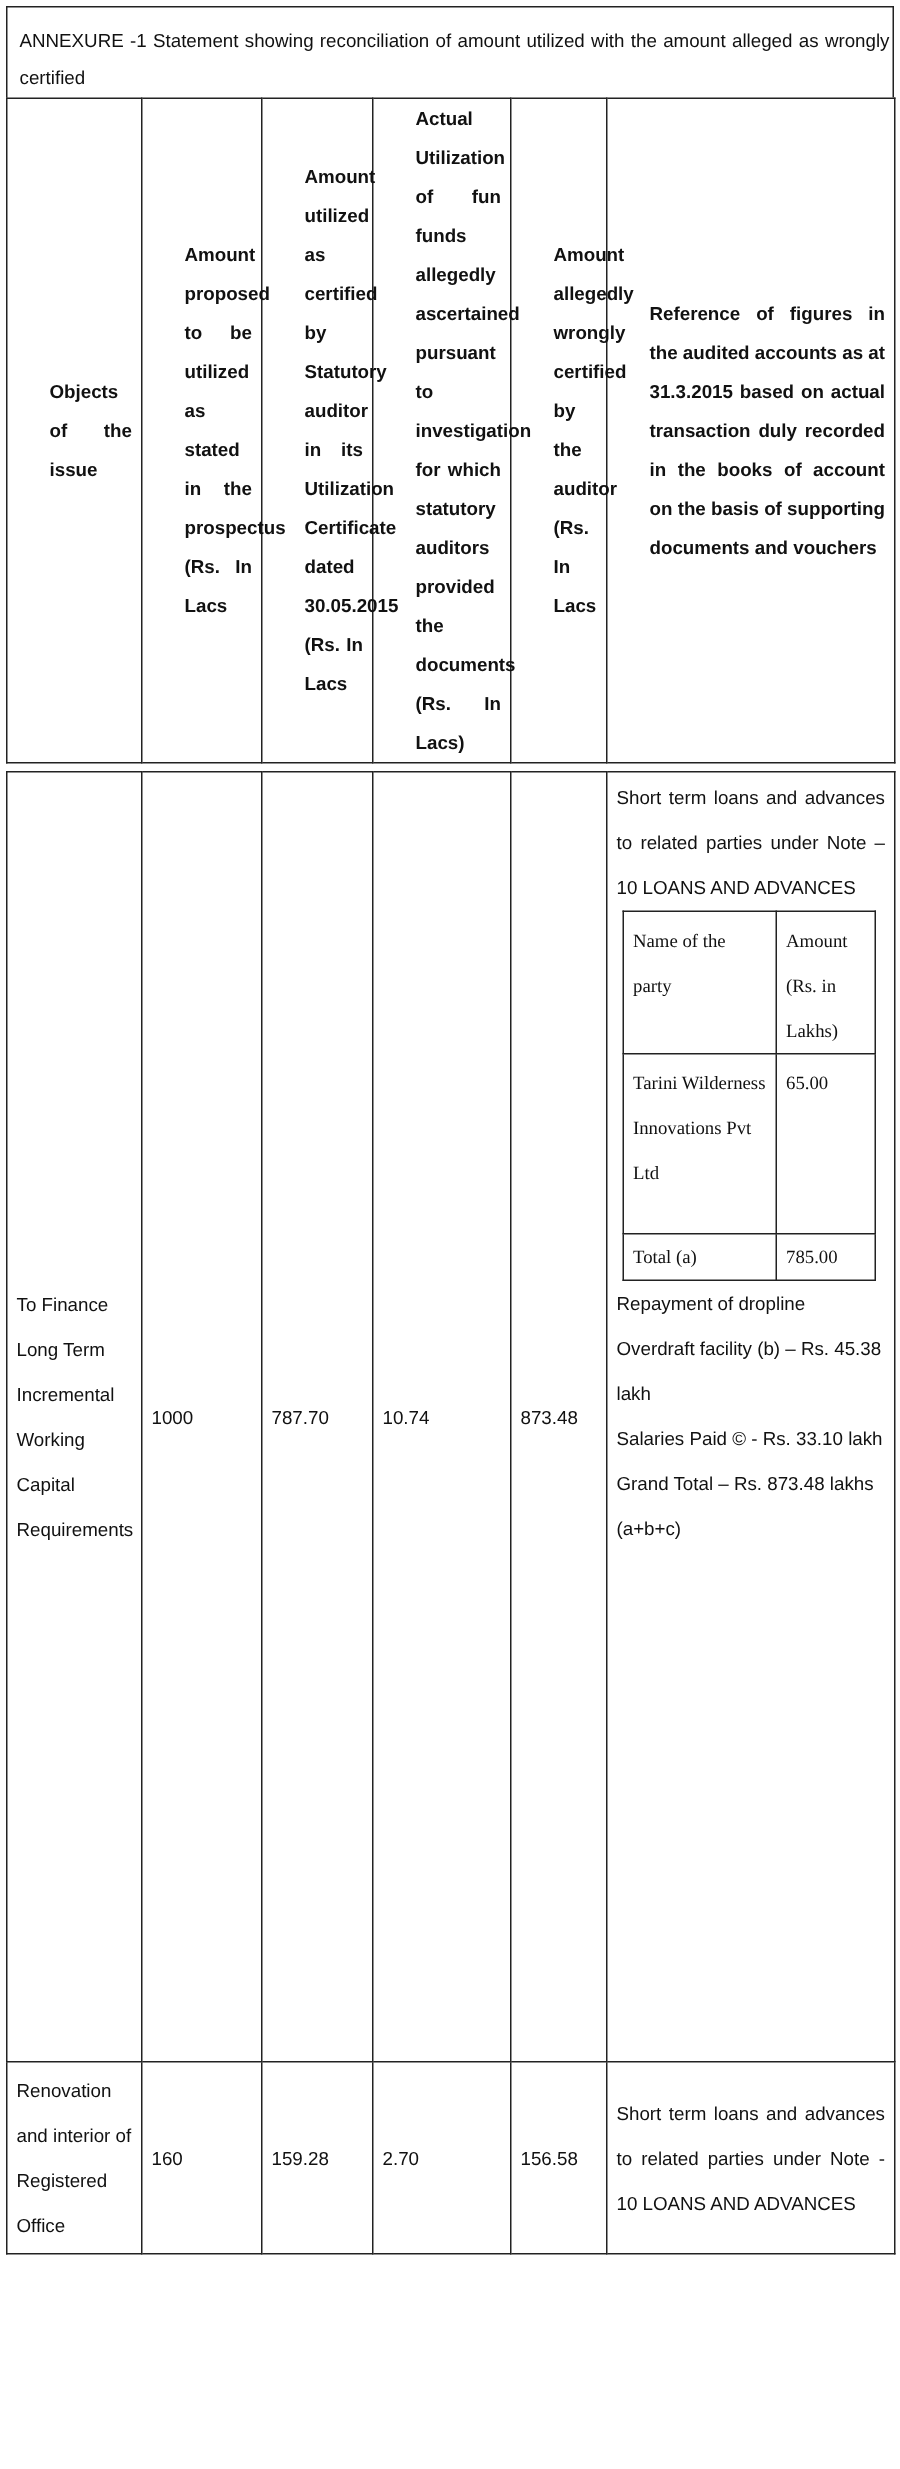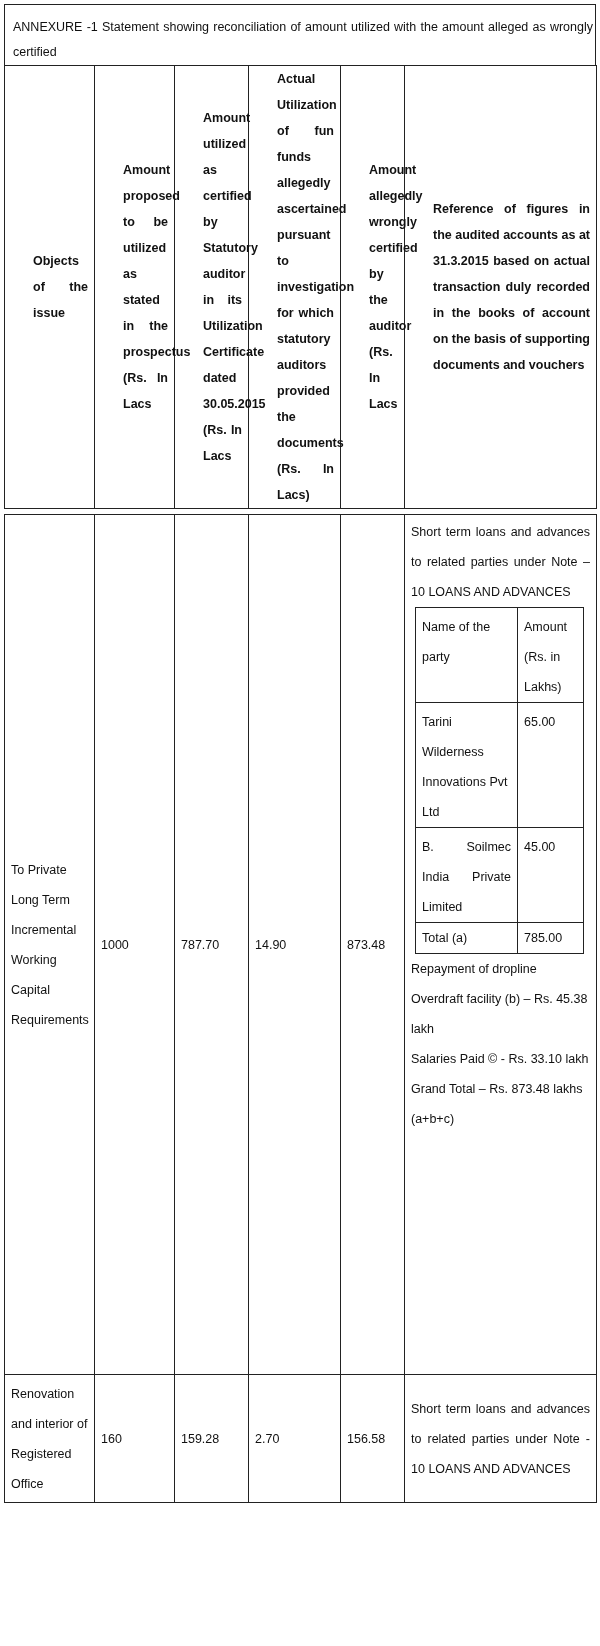--- a/index.html
+++ b/index.html
@@ -10,21 +10,21 @@
   .caption { position: absolute; left: 8px; top: 10px; width: 580px; line-height: 25px;
              text-align: justify; font-size: 12.5px; }
   table { border-collapse: collapse; position: absolute; table-layout: fixed; }
   td { border: 1px solid #222; vertical-align: middle; padding: 0 6px; box-sizing: border-box; }
   .hdr td { font-weight: bold; line-height: 26px; text-align: justify; padding-left: 28px; }
   #header-table { left: 4px; top: 65px; width: 592px; height: 432px; }
   #body-table { left: 4px; top: 514px; width: 592px; }
   .num { text-align: left; }
   .lh { line-height: 30px; }
   .ref { vertical-align: top; padding-top: 2px; line-height: 30px; }
-  .inner { width: 168px; margin: 0 0 0 4px; position: static; border-collapse: collapse; table-layout: fixed; }
+  .inner { width: 168px; margin: 0 0 0 4px; position: static; border-collapse: collapse; table-layout: fixed; font-family: Liberation Serif, serif; }
   .inner td { vertical-align: top; padding: 4px 6px 0 6px; line-height: 30px; }
   .row2 td { vertical-align: middle; }
 </style>
 </head>
 <body>
 
 <div class="caption-box">
   <div class="caption">ANNEXURE -1 Statement showing reconciliation of amount utilized with the amount alleged as wrongly certified</div>
 </div>
 
@@ -53,44 +53,40 @@
   <colgroup>
     <col style="width:90px">
       <col style="width:80px">
       <col style="width:74px">
     <col style="width:92px">
       <col style="width:64px">
       <col style="width:192px">
   </colgroup>
   <tbody>
       <tr style="height:860px">
-    <td class="lh">To Private Long Term Incremental Working Capital Requirements</td>
+    <td class="lh">To Finance Long Term Incremental Working Capital Requirements</td>
     <td class="num">1000</td>
     <td class="num">787.70</td>
-    <td class="num">14.90</td>
+    <td class="num">10.74</td>
     <td class="num">873.48</td>
     <td class="ref">
       <div style="text-align:justify">Short term loans and advances to related parties under Note – 10 LOANS AND ADVANCES</div>
       <table class="inner">
         <colgroup>
               <col style="width:102px">
               <col style="width:66px">
             </colgroup>
         <tbody>
               <tr>
           <td style="height:92px">Name of the party</td>
           <td>Amount (Rs. in Lakhs)</td>
         </tr>
         <tr>
           <td style="height:120px">Tarini Wilderness Innovations Pvt Ltd</td>
           <td>65.00</td>
-        </tr>
-        <tr>
-          <td style="height:94px;text-align:justify">B. Soilmec India Private Limited</td>
-          <td>45.00</td>
         </tr>
         <tr>
           <td style="height:30px;padding-top:0">Total (a)</td>
           <td style="padding-top:0">785.00</td>
         </tr>
       </tbody>
           </table>
       <div>Repayment of dropline Overdraft facility (b) – Rs. 45.38 lakh</div>
       <div>Salaries Paid © - Rs. 33.10 lakh</div>
       <div>Grand Total – Rs. 873.48 lakhs</div>

